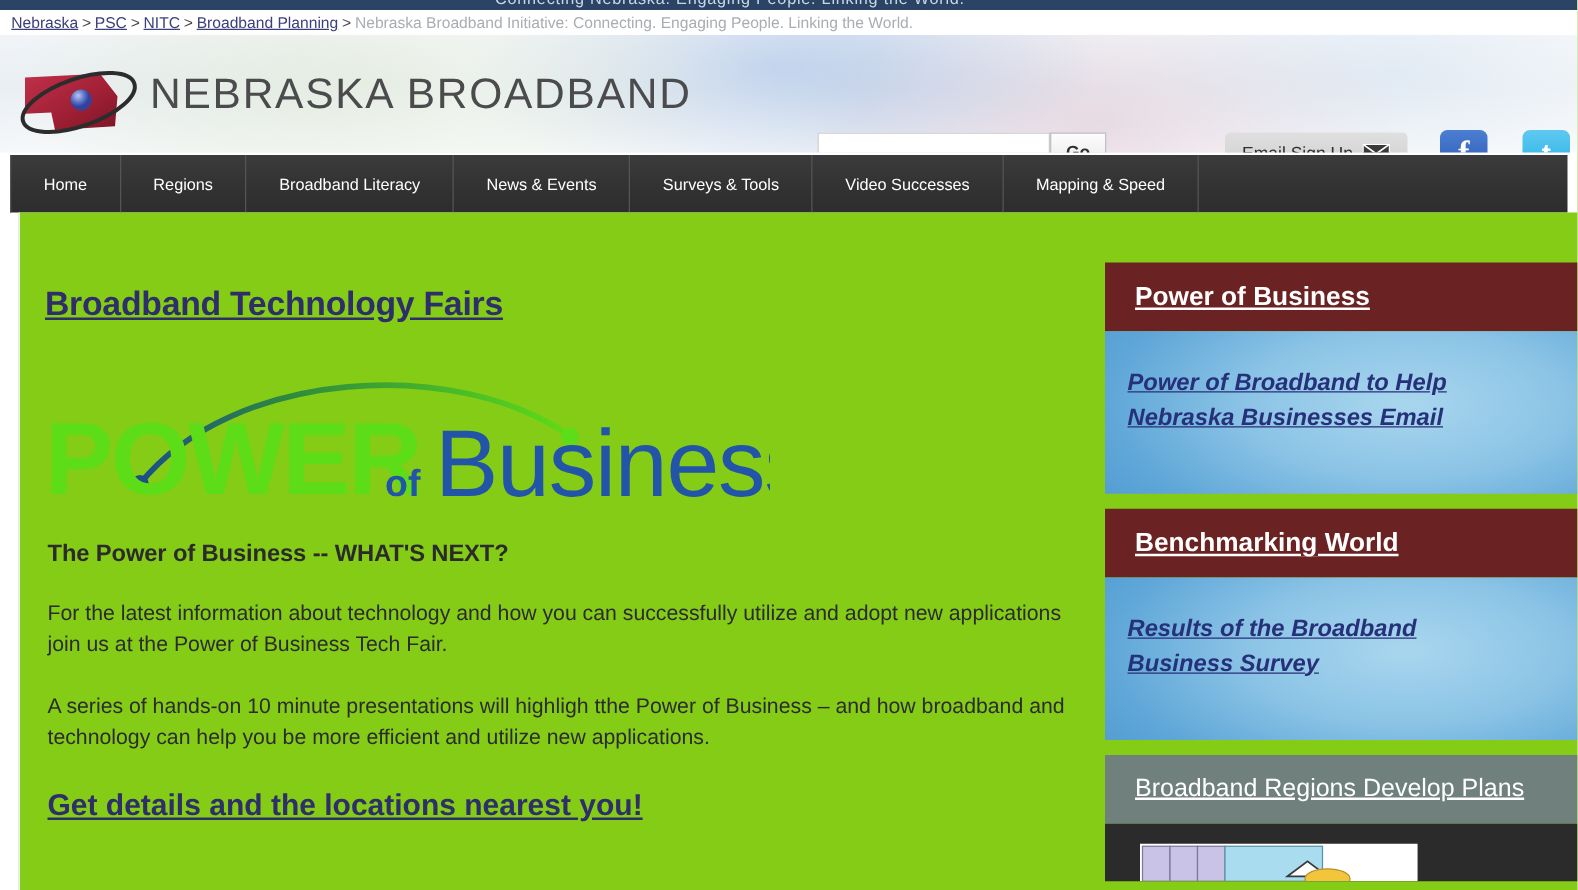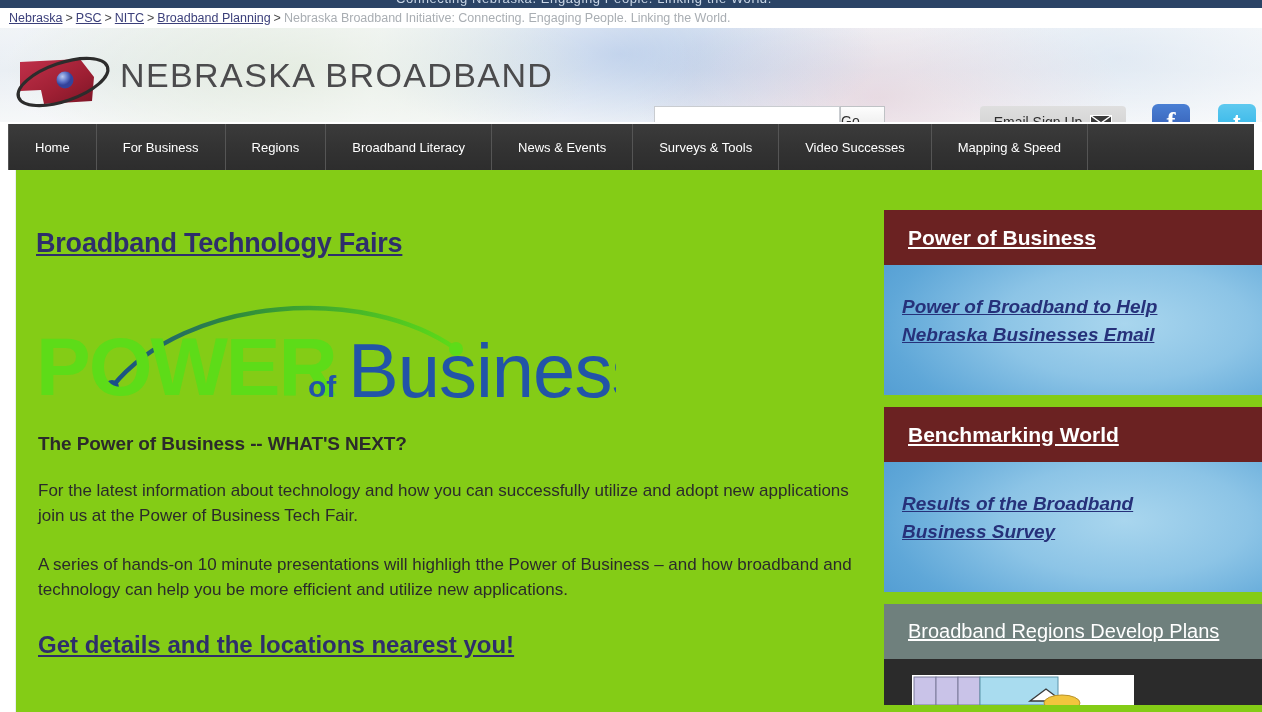--- a/index.html
+++ b/index.html
@@ -60,22 +60,22 @@
 
   .search-box{
     position:absolute;left:654px;top:78px;width:186px;height:30px;
     background:#ffffff;border:1px solid #c9ccd0;box-sizing:border-box;
     z-index:3;padding:0 6px;font-size:13px;color:#222;outline:none;
   }
   .go-btn{
     position:absolute;left:840px;top:78px;width:45px;height:31px;
     background:linear-gradient(180deg,#fdfdfd,#e6e6e6);
     border:1px solid #bfc2c5;box-sizing:border-box;
-    font-size:14px;font-weight:normal;color:#2f2f2f;cursor:pointer;
-    z-index:3;line-height:29px;text-align:left;
+    font-size:14px;font-weight:bold;color:#2f2f2f;cursor:pointer;
+    z-index:3;line-height:29px;text-align:center;
   }
   .email-btn{
     position:absolute;left:980px;top:78px;width:146px;height:31px;
     background:linear-gradient(180deg,#dfdfdf,#cfcfcf);
     border-radius:4px;z-index:3;cursor:pointer;
     display:flex;align-items:center;justify-content:center;gap:8px;
     font-size:14px;color:#2d2d2d;
   }
   .env-icon{display:inline-block;width:22px;height:14px;position:relative;}
   .soc{position:absolute;top:76px;width:38px;height:36px;z-index:3;cursor:pointer;border-radius:6px;}
@@ -206,21 +206,20 @@
     <div class="soc fb">
       <span class="glyph">f</span>
     </div>
     <div class="soc tw">
       <span class="glyph">t</span>
     </div>
   </div>
 
   <div class="nav">
     <div class="nav-item">Home</div>
-    <div class="nav-item">For Business</div>
     <div class="nav-item">Regions</div>
     <div class="nav-item">Broadband Literacy</div>
     <div class="nav-item">News &amp; Events</div>
     <div class="nav-item">Surveys &amp; Tools</div>
     <div class="nav-item">Video Successes</div>
     <div class="nav-item">Mapping &amp; Speed</div>
   </div>
 
   <div class="content">
 

